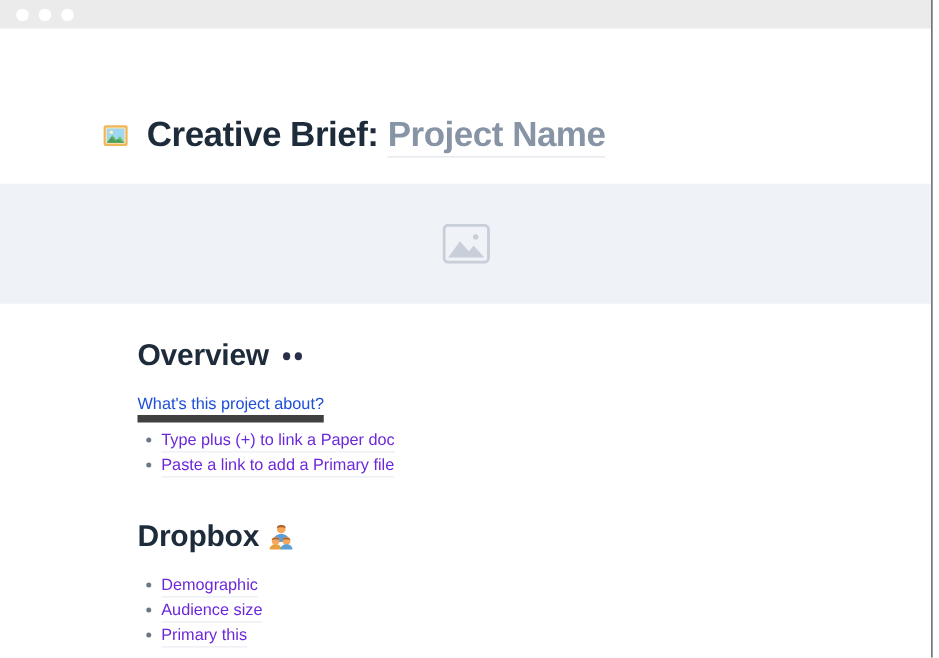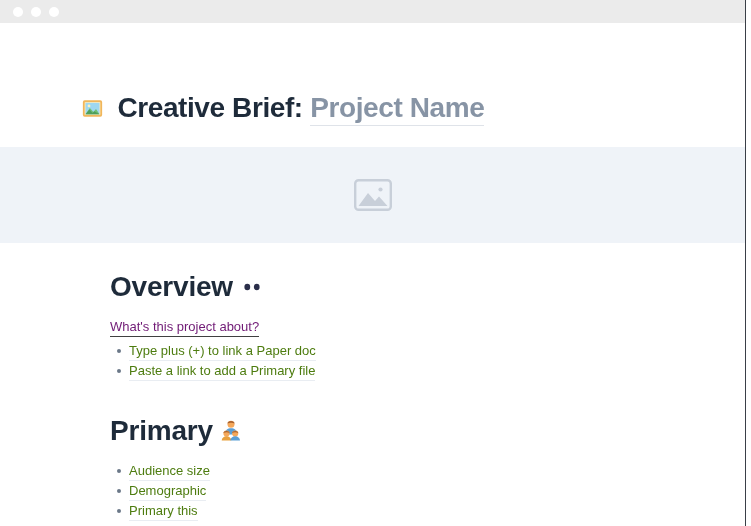--- a/index.html
+++ b/index.html
@@ -94,52 +94,52 @@
     padding: 0 0 0 110px;
   }
   .section {
     margin: 0;
   }
   .section-overview { padding-top: 28px; }
   .section-audience { padding-top: 34px; }
 
   .section-heading {
     margin: 0 0 14px 0;
-    font-size: 28px;
+    font-size: 24px;
     font-weight: bold;
     letter-spacing: -0.2px;
     color: #1e2b3a;
     display: flex;
     align-items: center;
     gap: 8px;
   }
   .heading-emoji {
     display: inline-block;
     line-height: 1;
   }
 
   .prompt-line {
     margin: 0 0 2px 0;
     font-size: 13px;
     line-height: 19px;
-    color: #701a75;
-    display: inline-block;
-    border-bottom: 1px solid #404040;
+    color: #1d4ed8;
+    display: inline-block;
+    border-bottom: 6px solid #404040;
   }
 
   ul.bullets {
     margin: 2px 0 0 0;
     padding: 0 0 0 19px;
     list-style: none;
   }
   ul.bullets li {
     position: relative;
     font-size: 13px;
     line-height: 19px;
-    color: #4d7c0f;
+    color: #6d28d9;
     margin-bottom: 0px;
   }
   ul.bullets li .bullet-text {
     border-bottom: 1px solid #e9edf2;
     display: inline-block;
   }
   ul.bullets li::before {
     content: "";
     position: absolute;
     left: -12px;
@@ -198,35 +198,35 @@
         </div>
         <div class="prompt-line">What's this project about?</div>
         <ul class="bullets">
           <li><span class="bullet-text">Type plus (+) to link a Paper doc</span></li>
           <li><span class="bullet-text">Paste a link to add a Primary file</span></li>
         </ul>
       </div>
 
       <div class="section section-audience">
         <div class="section-heading">
-          <span>Primary</span>
+          <span>Dropbox</span>
           <svg class="heading-emoji" width="20" height="21" viewBox="0 0 20 21">
             <circle cx="10" cy="4.2" r="3.5" fill="#f5a85b"></circle>
             <path d="M10 1c2.2 0 3.5 1 3.6 2.4-1.2-.5-2.3-.7-3.6-.7s-2.4.2-3.6.7C6.5 2 7.8 1 10 1Z" fill="#a9622f"></path>
             <path d="M3.9 13.2c0-3 2.7-5 6.1-5s6.1 2 6.1 5v1.4H3.9v-1.4Z" fill="#5b9fd6"></path>
             <circle cx="5.5" cy="13.6" r="3.1" fill="#f5a85b"></circle>
             <path d="M5.5 10.9c1.9 0 3 .9 3.1 2-1-.4-2-.6-3.1-.6s-2.1.2-3.1.6c.1-1.1 1.2-2 3.1-2Z" fill="#a9622f"></path>
             <path d="M0.7 20.6c0-2.7 2.2-4.3 4.8-4.3s4.8 1.6 4.8 4.3H0.7Z" fill="#e8a13f"></path>
             <circle cx="14.2" cy="13.6" r="3.1" fill="#f5a85b"></circle>
             <path d="M14.2 10.9c1.9 0 3 .9 3.1 2-1-.4-2-.6-3.1-.6s-2.1.2-3.1.6c.1-1.1 1.2-2 3.1-2Z" fill="#a9622f"></path>
             <path d="M9.4 20.6c0-2.7 2.2-4.3 4.8-4.3s4.8 1.6 4.8 4.3H9.4Z" fill="#5b9fd6"></path>
           </svg>
         </div>
         <ul class="bullets">
+          <li><span class="bullet-text">Demographic</span></li>
           <li><span class="bullet-text">Audience size</span></li>
-          <li><span class="bullet-text">Demographic</span></li>
           <li><span class="bullet-text">Primary this</span></li>
         </ul>
       </div>
 
     </div>
   </div>
 </div>
 
 </body></html>

